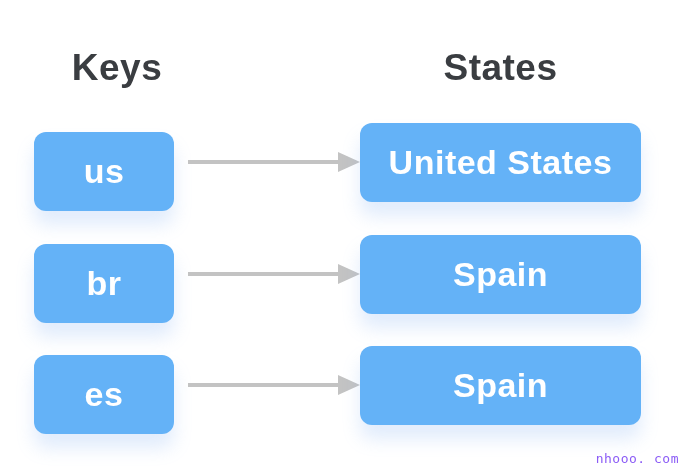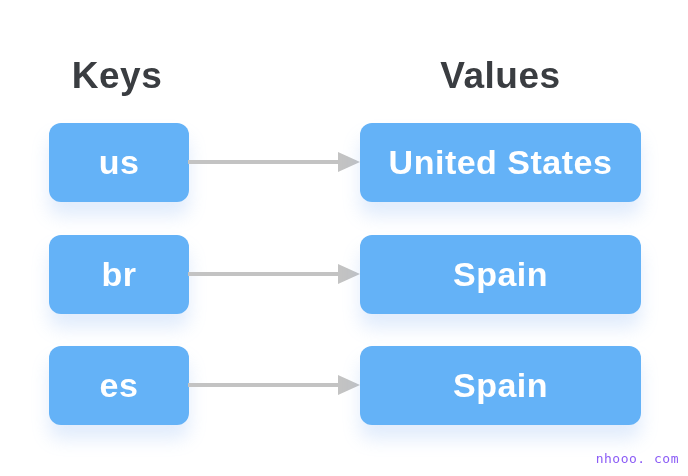--- a/index.html
+++ b/index.html
@@ -10,21 +10,21 @@
   .canvas {
     position: relative;
     width: 688px;
     height: 476px;
     background: #ffffff;
     overflow: hidden;
     font-family: "Liberation Sans", sans-serif;
   }
   .heading {
     position: absolute;
-    top: 52px;
+    top: 44px;
     height: 48px;
     line-height: 48px;
     text-align: center;
     font-size: 37px;
     font-weight: 700;
     color: #3a3d41;
     letter-spacing: 0.5px;
   }
   .heading-keys   { left: 47px;  width: 140px; }
   .heading-values { left: 360px; width: 281px; }
@@ -35,21 +35,21 @@
     line-height: 79px;
     text-align: center;
     background: #64b2f7;
     border-radius: 12px;
     color: #ffffff;
     font-size: 34px;
     font-weight: 700;
     box-shadow: 0 14px 18px rgba(120, 170, 240, 0.22);
     letter-spacing: 0.5px;
   }
-  .key-box   { left: 49px;  width: 140px; }
+  .key-box   { left: 34px;  width: 140px; margin-top: 9px; }
   .value-box { left: 360px; width: 281px; text-align: center; }
 
   .row-0 { top: 123px; }
   .row-1 { top: 235px; }
   .row-2 { top: 346px; }
 
   .arrow {
     position: absolute;
     left: 188px;
     width: 172px;
@@ -69,21 +69,21 @@
     letter-spacing: 0.5px;
   }
 </style>
 </head>
 <body>
 
 <div class="canvas">
 
   <div class="heading heading-keys">Keys</div>
 
-  <div class="heading heading-values">Values</div>
+  <div class="heading heading-values">States</div>
 
   <div class="box key-box row-0">us</div>
   <svg class="arrow arrow-row-0" viewBox="0 0 172 24">
     <line x1="0" y1="12" x2="152" y2="12" stroke="#c3c3c3" stroke-width="4"></line>
     <polygon points="150,2 150,22 172,12" fill="#c3c3c3"></polygon>
   </svg>
   <div class="box value-box row-0">United States</div>
 
   <div class="box key-box row-1">br</div>
   <svg class="arrow arrow-row-1" viewBox="0 0 172 24">

